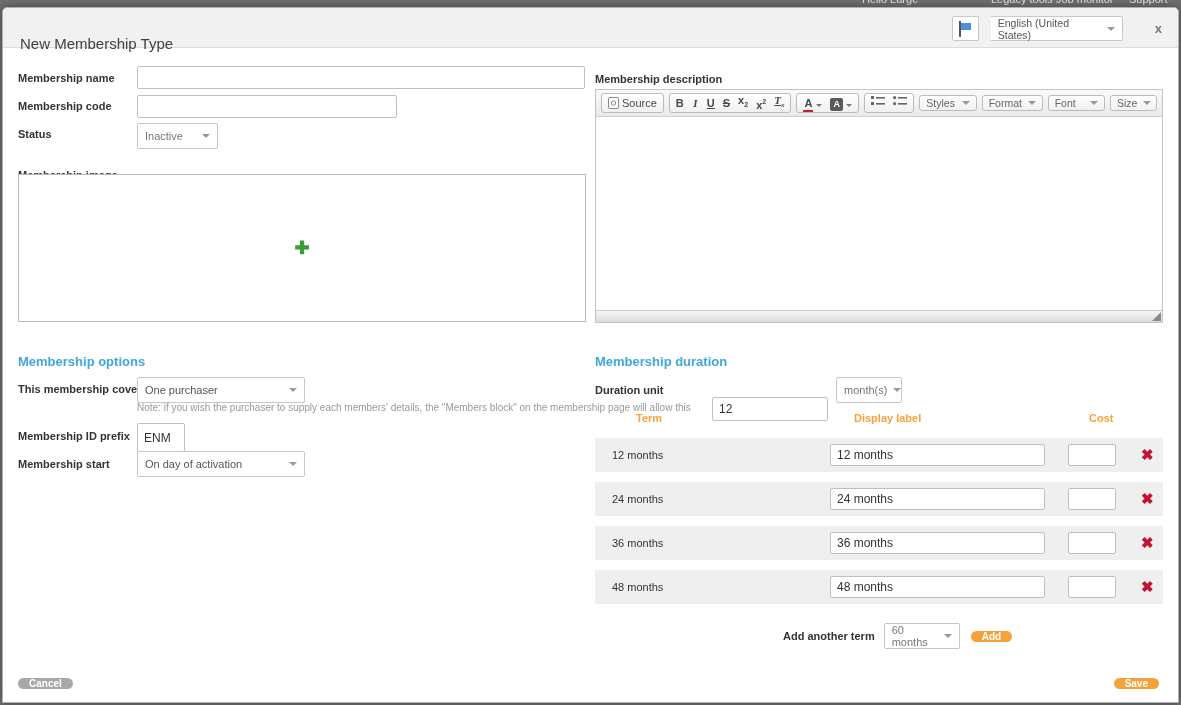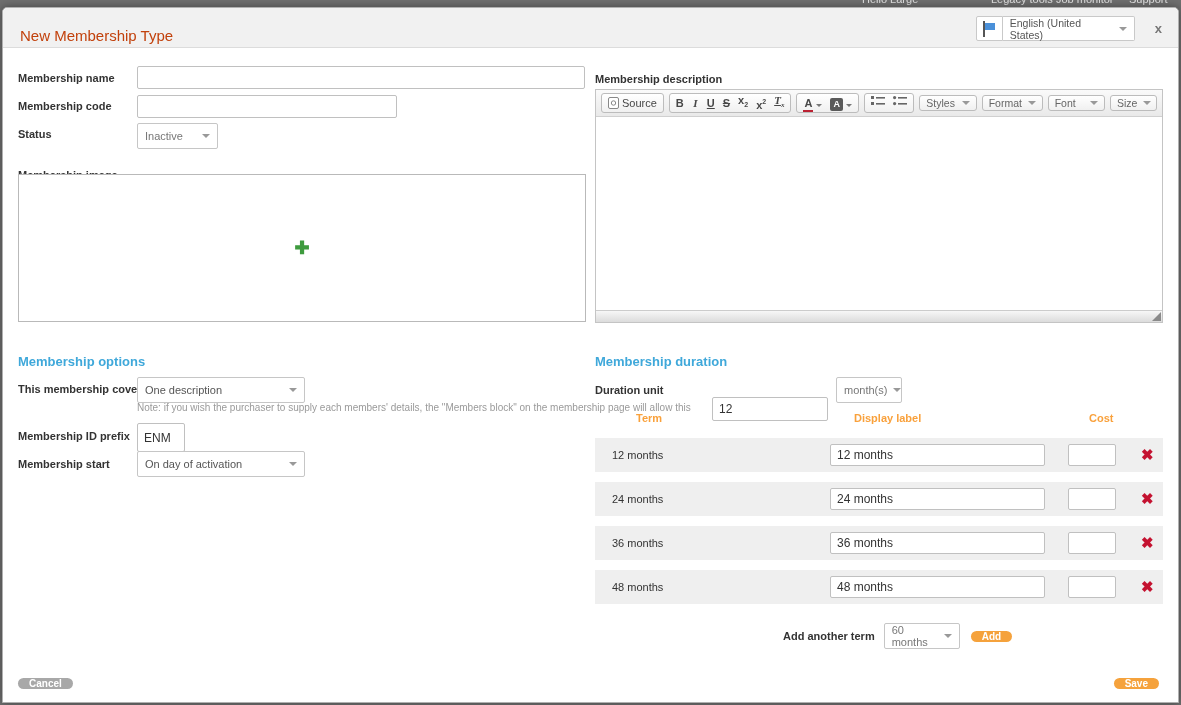--- a/index.html
+++ b/index.html
@@ -10,22 +10,22 @@
 
   
   .bg-nav { position:absolute; top:0; left:0; right:0; height:7px; overflow:hidden; }
   .bg-nav span { position:absolute; top:-7px; font-size:11px; color:#e2e2e2; white-space:nowrap; }
 
   
   .modal { position:absolute; top:7px; left:2px; right:2px; bottom:2px; background:#fff;
            border:1px solid #b0b0b0; border-radius:5px 5px 0 0; box-shadow:0 0 8px rgba(0,0,0,.4); }
   .modal-header { position:relative; height:40px; background:#f1f1f1; border-bottom:1px solid #dcdcdc;
                   border-radius:5px 5px 0 0; }
-  .modal-title { position:absolute; left:17px; top:8px; line-height:40px; font-size:15px; color:#c2410c; }
-  .header-right { position:absolute; right:12px; top:8px; display:flex; align-items:center; }
+  .modal-title { position:absolute; left:17px; top:16px; line-height:40px; font-size:15px; color:#404040; }
+  .header-right { position:absolute; right:12px; top:8px; display:flex; align-items:center;gap:12px; }
   .flag-box { width:27px; height:25px; border:1px solid #c9c9c9; background:#fff; border-radius:2px 0 0 2px;
               display:flex; align-items:center; justify-content:center; }
   .lang-select { width:132px; height:25px; border:1px solid #c9c9c9; border-left:none; background:#fff;
                  border-radius:0 2px 2px 0; display:flex; align-items:center; justify-content:space-between;
                  padding:0 7px; font-size:10.5px; color:#555; cursor:pointer; }
   .close-x { margin-left:16px; font-size:13px; font-weight:bold; color:#777; cursor:pointer; padding:2px 4px; }
 
   .modal-body { position:absolute; top:41px; left:0; right:0; bottom:0; }
 
   .abs { position:absolute; }
@@ -130,21 +130,21 @@
 
       <div class="abs lbl" style="left:15px; top:120px;">Membership image</div>
       <div class="abs img-box" style="left:15px; top:125px; width:568px; height:148px;">
         <span class="plus">✚</span>
       </div>
 
       <div class="abs section-h" style="left:15px; top:305px;">Membership options</div>
 
       <div class="abs lbl" style="left:15px; top:334px;">This membership covers</div>
       <div class="abs sel" style="left:134px; top:328px; width:168px; height:23px;">
-        <span style="color:#555;">One description</span>
+        <span style="color:#555;">One purchaser</span>
         <span class="caret"></span>
       </div>
       <div class="abs note" style="left:134px; top:353px;">Note: if you wish the purchaser to supply each members' details, the "Members block" on the membership page will allow this</div>
 
       <div class="abs lbl" style="left:15px; top:381px;">Membership ID prefix</div>
       <input class="abs inp" style="left: 134px; top: 374px; width: 48px; height: 29px;" value="ENM">
 
       <div class="abs lbl" style="left:15px; top:409px;">Membership start</div>
       <div class="abs sel" style="left:134px; top:402px; width:168px; height:23px;">
         <span style="color:#555;">On day of activation</span>

